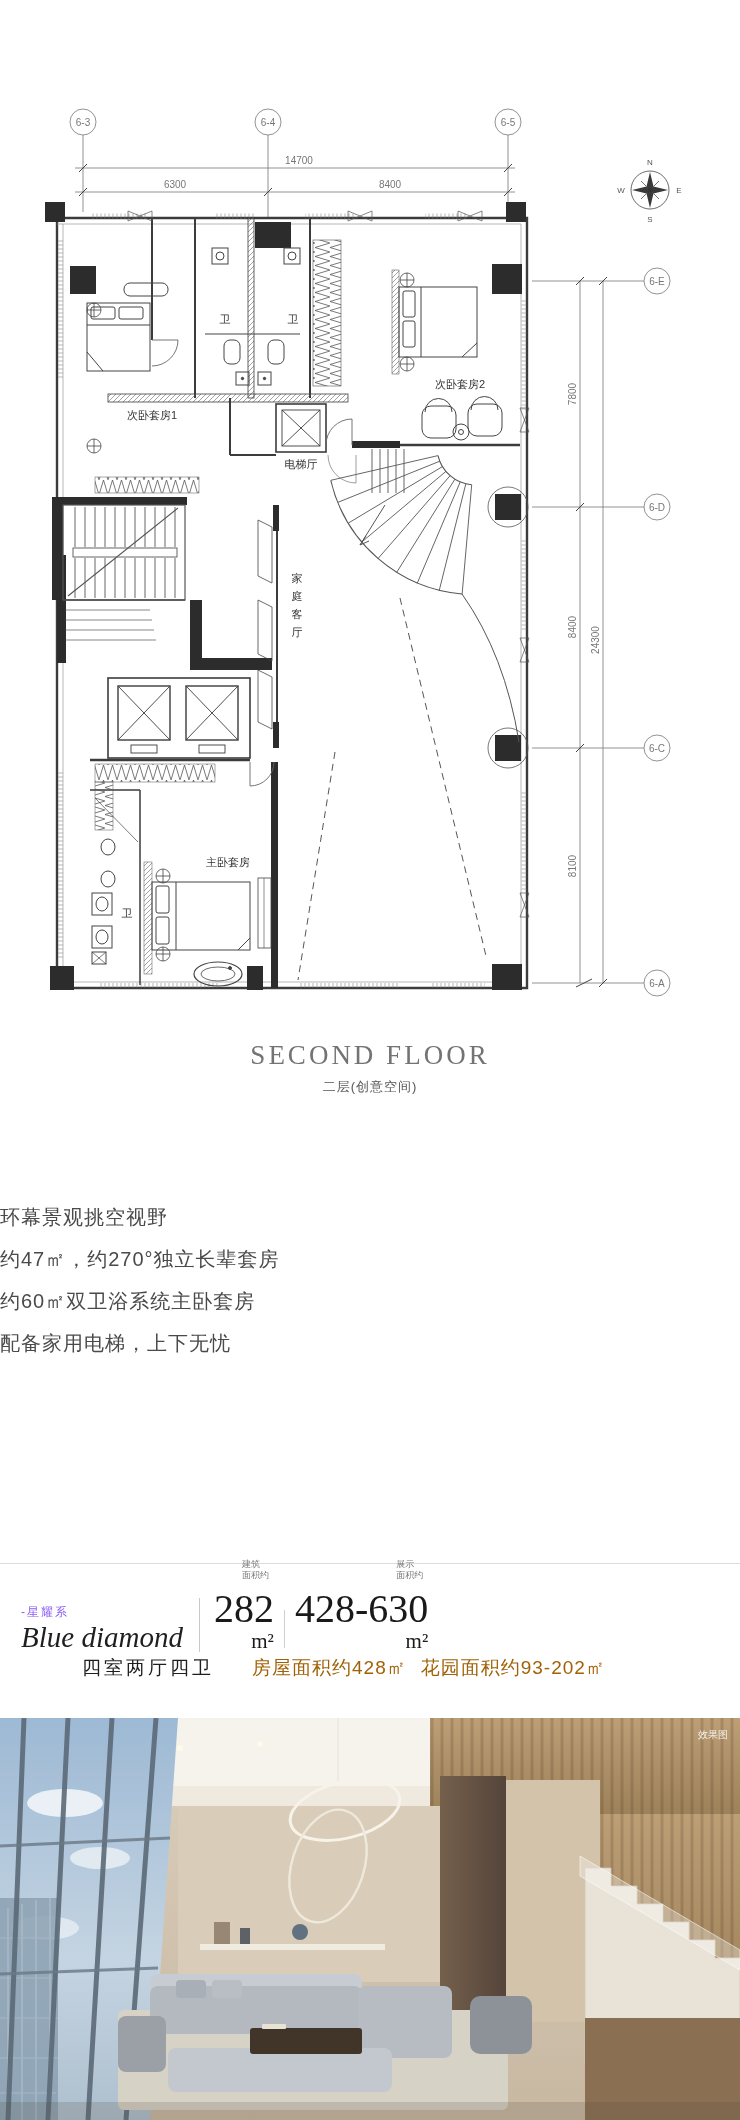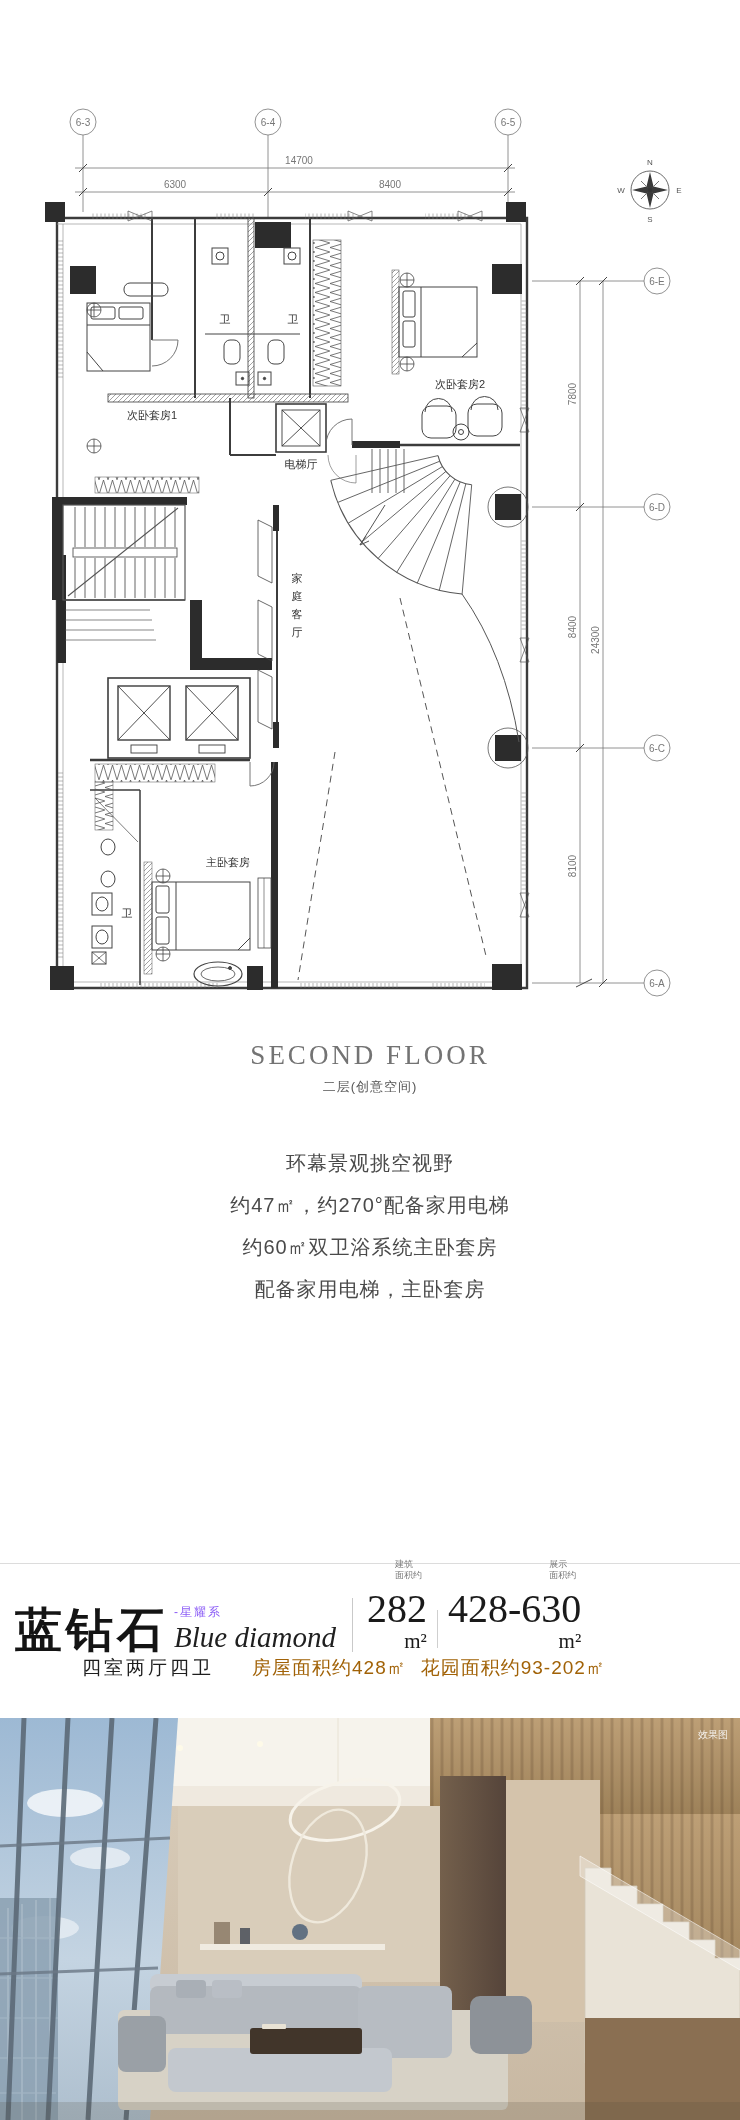--- a/index.html
+++ b/index.html
@@ -4,21 +4,21 @@
 <style>
   html,body{margin:0;padding:0;background:#fff;}
   .page{position:relative;width:740px;height:2120px;background:#fff;overflow:hidden;
         font-family:"Liberation Sans",sans-serif;}
   .abs{position:absolute;}
   
   .floor-title{top:1040px;left:0;width:740px;text-align:center;}
   .floor-title .en{font-family:"Liberation Serif",serif;font-size:27px;letter-spacing:3px;color:#737373;}
   .floor-title .zh{font-size:13px;color:#555;margin-top:7px;letter-spacing:1px;}
   
-  .features{top:1142px;left:0;width:740px;text-align:center;}
+  .features{top:1196px;left:0;width:740px;}
   .features div{font-size:20px;line-height:42px;color:#4a4a4a;letter-spacing:1px;}
   
   .rule{top:1563px;left:0;width:740px;height:1px;background:#dcdcdc;}
   
   .prod{top:1574px;left:15px;width:710px;height:80px;display:flex;align-items:flex-end;}
   .prod .name{font-family:"Liberation Serif",serif;font-weight:700;font-size:47px;color:#141414;
               letter-spacing:4px;line-height:1;}
   .prod .series{margin-left:6px;margin-bottom:2px;}
   .prod .series .top{font-size:12px;color:#8b5cf6;letter-spacing:2px;}
   .prod .series .en{font-family:"Liberation Serif",serif;font-style:italic;font-size:29px;color:#1f1f1f;
@@ -301,29 +301,28 @@
     </g>
   </svg>
 
   <div class="abs floor-title">
     <div class="en">SECOND FLOOR</div>
     <div class="zh">二层(创意空间)</div>
   </div>
 
   <div class="abs features">
     <div>环幕景观挑空视野</div>
-    <div>约47㎡，约270°配备家用电梯</div>
+    <div>约47㎡，约270°独立长辈套房</div>
     <div>约60㎡双卫浴系统主卧套房</div>
-    <div>配备家用电梯，主卧套房</div>
+    <div>配备家用电梯，上下无忧</div>
   </div>
 
   <div class="abs rule"></div>
 
   <div class="abs prod">
-    <div class="name">蓝钻石</div>
     <div class="series">
       <div class="top">-星耀系</div>
       <div class="en">Blue diamond</div>
     </div>
     <div class="vline"></div>
     <div class="areagrp">
       <div class="tags">
         <div>建筑</div>
         <div>面积约</div>
       </div>

